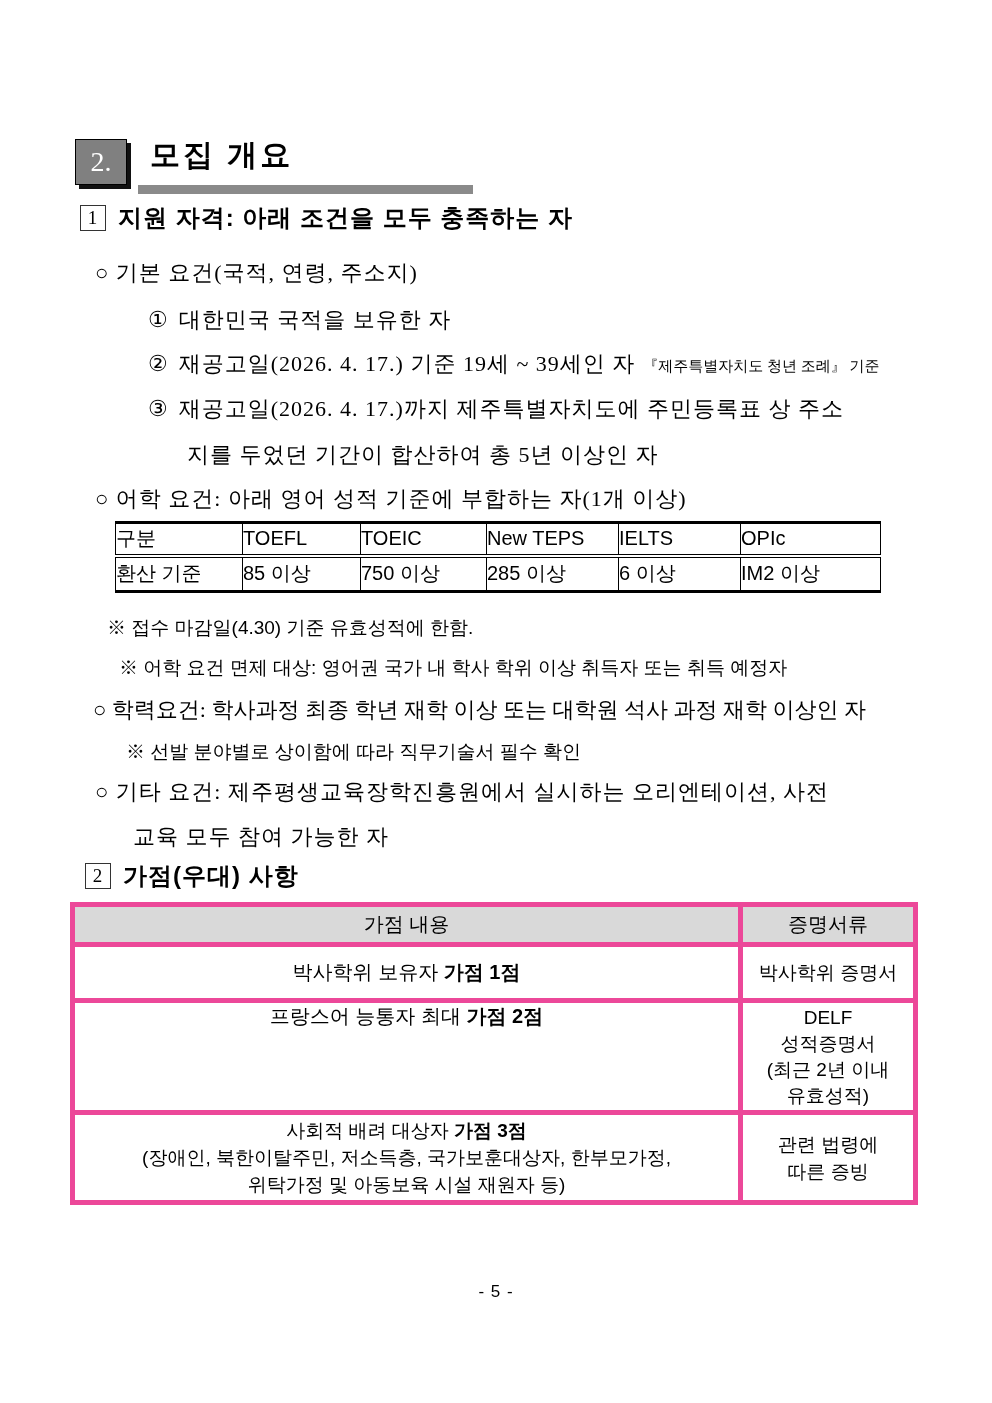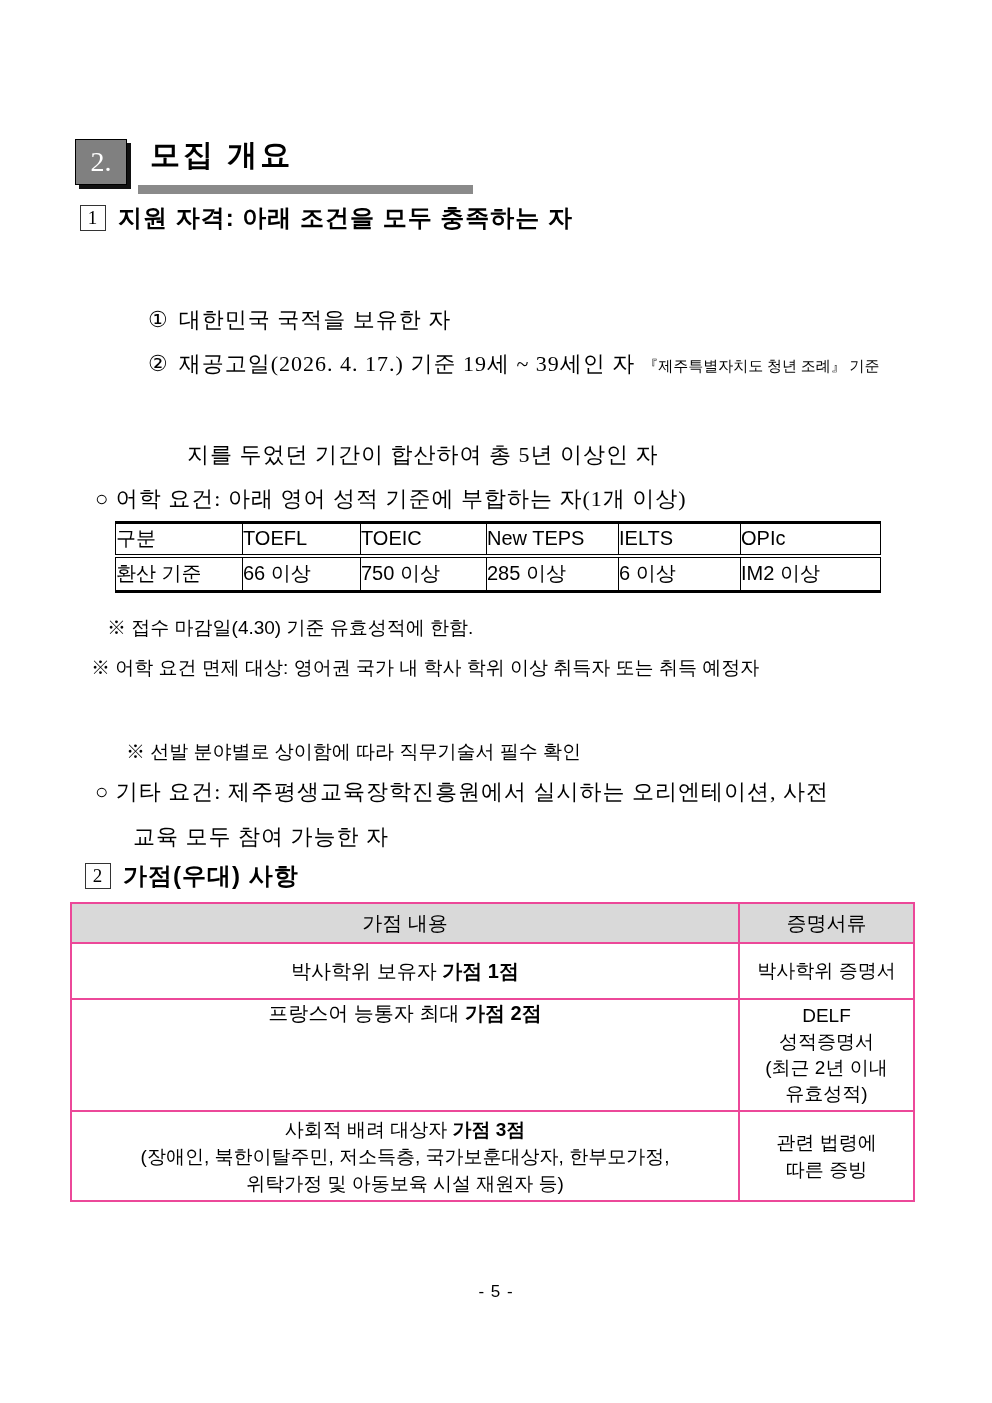--- a/index.html
+++ b/index.html
@@ -55,21 +55,21 @@
   }
   .score-table td { border:1px solid #000; height:36px; }
   .score-table tr.hd td { border-bottom:4px double #000; height:33px; }
 
   
   .bonus-table {
     position:absolute; left:70px; top:902px; width:843px;
     border-collapse:collapse; table-layout:fixed;
     text-align:center; font-size:20px;
   }
-  .bonus-table td { border:2px solid #ec4899; vertical-align:middle; }
+  .bonus-table td { border:5px solid #ec4899; vertical-align:middle; }
   .bonus-table tr.hd td { background:#d9d9d9; height:40px; }
   .bonus-table .r1 td { height:56px; }
   .bonus-table .r2 td { height:112px; }
   .bonus-table .r3 td { height:90px; font-size:19px; line-height:27px; }
   .bonus-table .proof { font-size:19px; line-height:26px; }
   .b { font-weight:bold; }
 
   
   .delf-table {
     margin:9px auto 0; width:512px;
@@ -93,29 +93,33 @@
   </div>
   <div class="sec-title-wrap">
     <span>모집 개요</span>
   </div>
 
   <div class="h-num abs" style="left:80px; top:202px;">
     <span class="numbox">1</span>
     <span>지원 자격: 아래 조건을 모두 충족하는 자</span>
   </div>
 
+  <div class="line abs" style="left:95px; top:258px;">○ 기본 요건(국적, 연령, 주소지)</div>
 
   <div class="line abs" style="left:148px; top:305px;">
     <span class="cnum">①</span><span>대한민국 국적을 보유한 자</span>
   </div>
 
   <div class="line abs" style="left:148px; top:349px;">
     <span class="cnum">②</span><span>재공고일(2026. 4. 17.) 기준 19세 ~ 39세인 자</span><span class="smallnote">『제주특별자치도 청년 조례』 기준</span>
   </div>
 
+  <div class="line abs" style="left:148px; top:394px;">
+    <span class="cnum">③</span><span>재공고일(2026. 4. 17.)까지 제주특별자치도에 주민등록표 상 주소</span>
+  </div>
   <div class="line abs" style="left:187px; top:440px;">지를 두었던 기간이 합산하여 총 5년 이상인 자</div>
 
   <div class="line abs" style="left:95px; top:484px;">○ 어학 요건: 아래 영어 성적 기준에 부합하는 자(1개 이상)</div>
 
   <table class="score-table">
     <colgroup>
       <col style="width:127px">
         <col style="width:118px">
         <col style="width:126px">
       <col style="width:132px">
@@ -126,32 +130,33 @@
         <tr class="hd">
       <td>구분</td>
       <td>TOEFL</td>
       <td>TOEIC</td>
       <td>New TEPS</td>
       <td>IELTS</td>
       <td>OPIc</td>
     </tr>
     <tr>
       <td>환산 기준</td>
-      <td>66 이상</td>
+      <td>85 이상</td>
       <td>750 이상</td>
       <td>285 이상</td>
       <td>6 이상</td>
       <td>IM2 이상</td>
     </tr>
   </tbody>
     </table>
 
   <div class="note abs" style="left:107px; top:615px;">※ 접수 마감일(4.30) 기준 유효성적에 한함.</div>
-  <div class="note abs" style="left:91px; top:655px;">※ 어학 요건 면제 대상: 영어권 국가 내 학사 학위 이상 취득자 또는 취득 예정자</div>
-
+  <div class="note abs" style="left:119px; top:655px;">※ 어학 요건 면제 대상: 영어권 국가 내 학사 학위 이상 취득자 또는 취득 예정자</div>
+
+  <div class="line abs" style="left:93px; top:695px; letter-spacing:0;">○ 학력요건: 학사과정 최종 학년 재학 이상 또는 대학원 석사 과정 재학 이상인 자</div>
   <div class="note abs" style="left:126px; top:739px;">※ 선발 분야별로 상이함에 따라 직무기술서 필수 확인</div>
 
   <div class="line abs" style="left:133px; top:822px;">교육 모두 참여 가능한 자</div>
   <div class="line abs" style="left:95px; top:777px;">○ 기타 요건: 제주평생교육장학진흥원에서 실시하는 오리엔테이션, 사전</div>
 
   <div class="h-num abs" style="left:85px; top:860px;">
     <span class="numbox">2</span>
     <span>가점(우대) 사항</span>
   </div>
 

